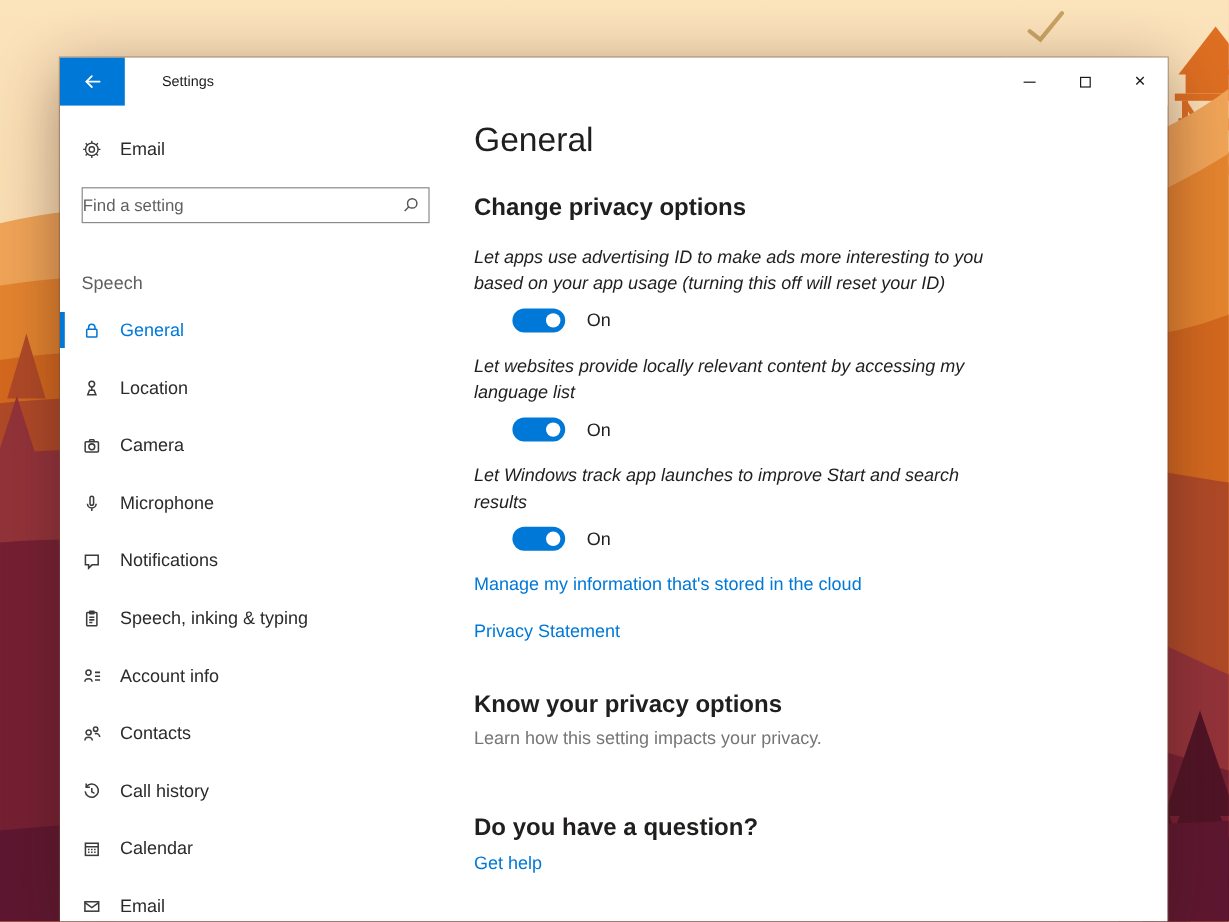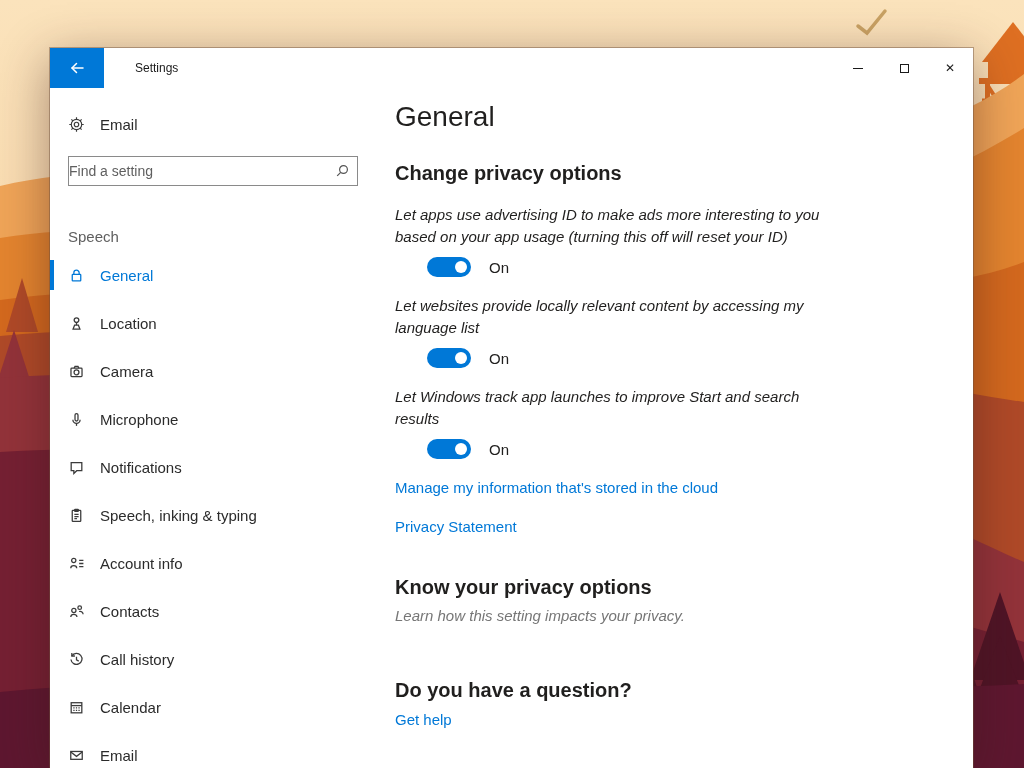--- a/index.html
+++ b/index.html
@@ -57,21 +57,21 @@
   .setting { margin-top: 18px; }
   .setting p { width: 452px; font-size: 15px; line-height: 22px; color: #201f1e; font-style: italic; }
   .toggle-row { margin-top: 9px; display: flex; align-items: center; gap: 18px; padding-left: 32px; }
   .toggle { width: 44px; height: 20px; border-radius: 10px; background: #0078d7; position: relative; cursor: pointer; }
   .toggle .knob { position: absolute; right: 4px; top: 4px; width: 12px; height: 12px; border-radius: 50%; background: #fff; }
   .toggle-state { font-size: 15px; color: #201f1e; }
 
   .link { display: inline-block; font-size: 15px; color: #0078d7; text-decoration: none; cursor: pointer; }
   .link-1 { margin-top: 20px; }
   .link-2 { margin-top: 22px; }
-  .gray-desc { margin-top: 7px; font-size: 15px; color: #767676; font-style: italic; }
+  .gray-desc { margin-top: 7px; font-size: 15px; color: #767676; }
   .link-3 { margin-top: 9px; }
   .h2-question { margin-top: 53px; }
   .link-4 { margin-top: 8px; }
   .block { display: block; }
 </style>
 </head>
 <body>
 
 <div class="wallpaper">
   <svg width="1024" height="768" viewBox="0 0 1024 768" preserveAspectRatio="none">

